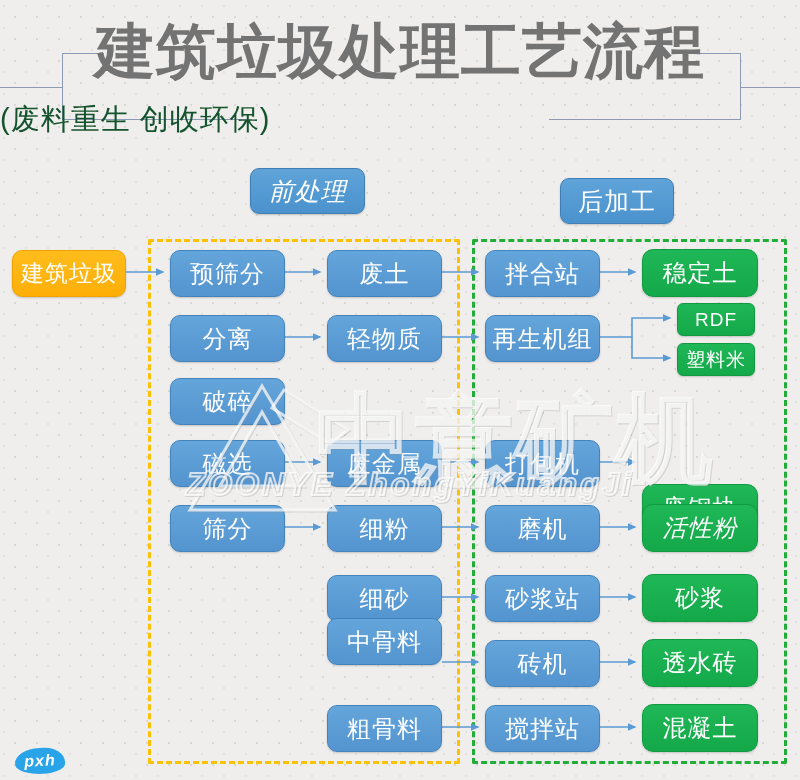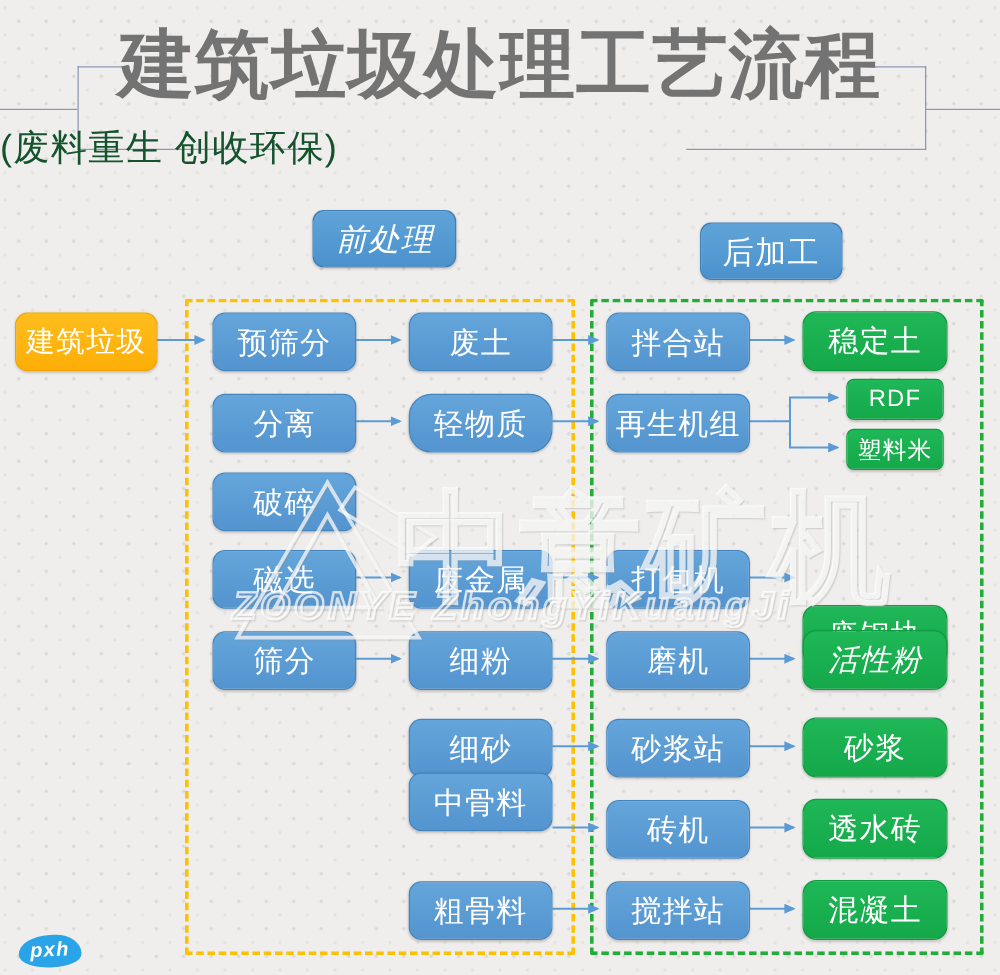--- a/index.html
+++ b/index.html
@@ -125,21 +125,21 @@
 
 <div class="node yellow" style="left:12px;top:250px;width:112px;height:45px;">建筑垃圾</div>
 
 <div class="node blue" style="left:170px;top:250px;width:113px;height:45px;">预筛分</div>
 <div class="node blue" style="left:170px;top:315px;width:113px;height:45px;">分离</div>
 <div class="node blue" style="left:170px;top:378px;width:113px;height:45px;">破碎</div>
 <div class="node blue" style="left:170px;top:440px;width:113px;height:45px;">磁选</div>
 <div class="node blue" style="left:170px;top:505px;width:113px;height:45px;">筛分</div>
 
 <div class="node blue" style="left:327px;top:250px;width:113px;height:45px;">废土</div>
-<div class="node blue" style="left:327px;top:315px;width:113px;height:45px;border-radius:18px;">轻物质</div>
+<div class="node blue" style="left:327px;top:315px;width:113px;height:45px;">轻物质</div>
 <div class="node blue" style="left:327px;top:440px;width:113px;height:45px;">废金属</div>
 <div class="node blue" style="left:327px;top:505px;width:113px;height:45px;">细粉</div>
 <div class="node blue" style="left:327px;top:575px;width:113px;height:45px;">细砂</div>
 <div class="node blue" style="left:327px;top:618px;width:113px;height:45px;">中骨料</div>
 <div class="node blue" style="left:327px;top:705px;width:113px;height:45px;">粗骨料</div>
 
 <div class="node blue" style="left:485px;top:250px;width:113px;height:45px;">拌合站</div>
 <div class="node blue" style="left:485px;top:315px;width:113px;height:45px;">再生机组</div>
 <div class="node blue" style="left:485px;top:440px;width:113px;height:45px;">打包机</div>
 <div class="node blue" style="left:485px;top:505px;width:113px;height:45px;">磨机</div>

